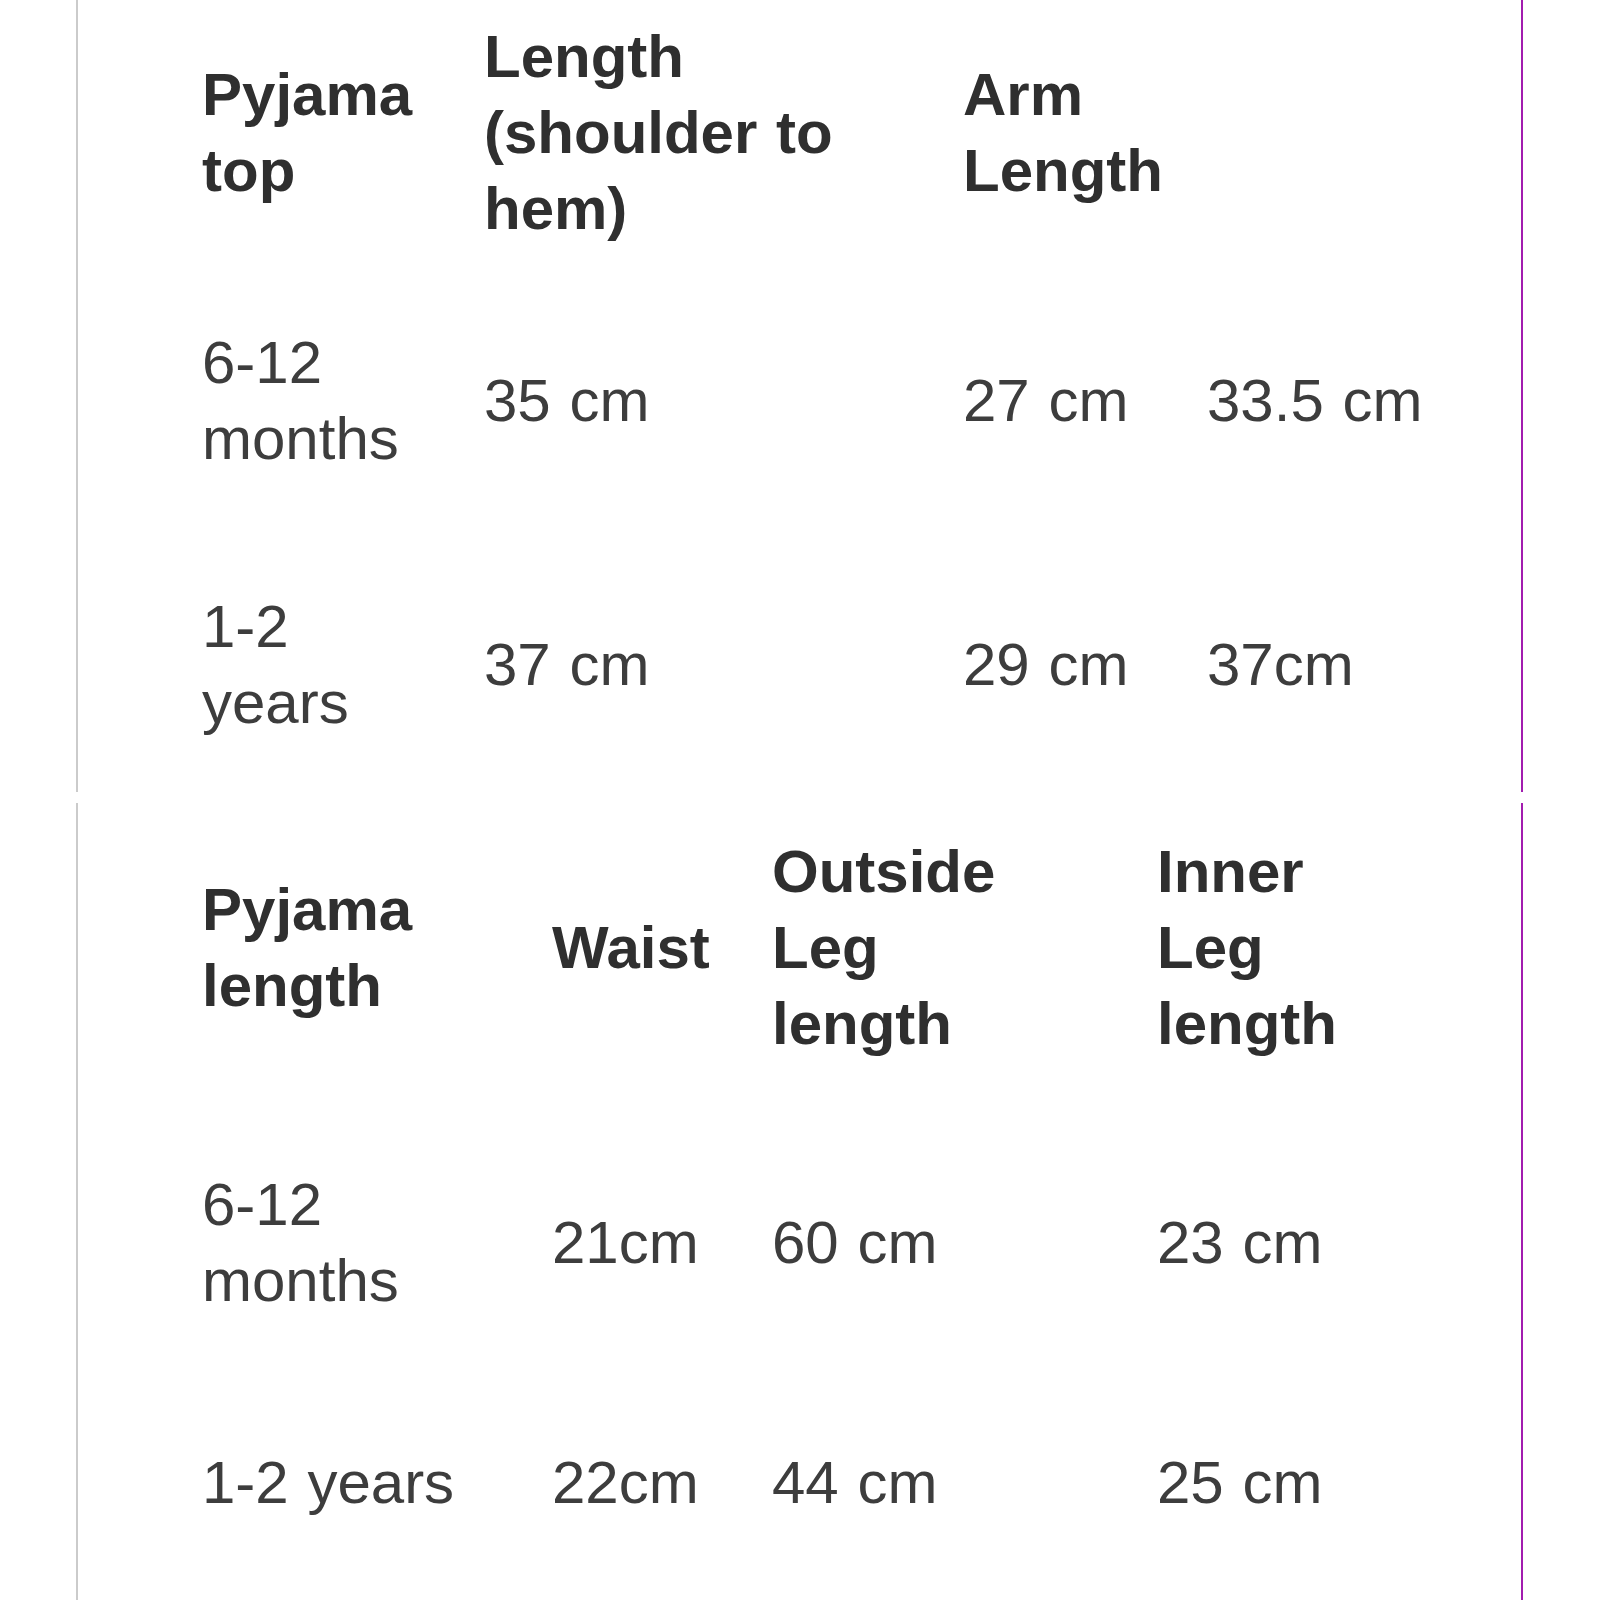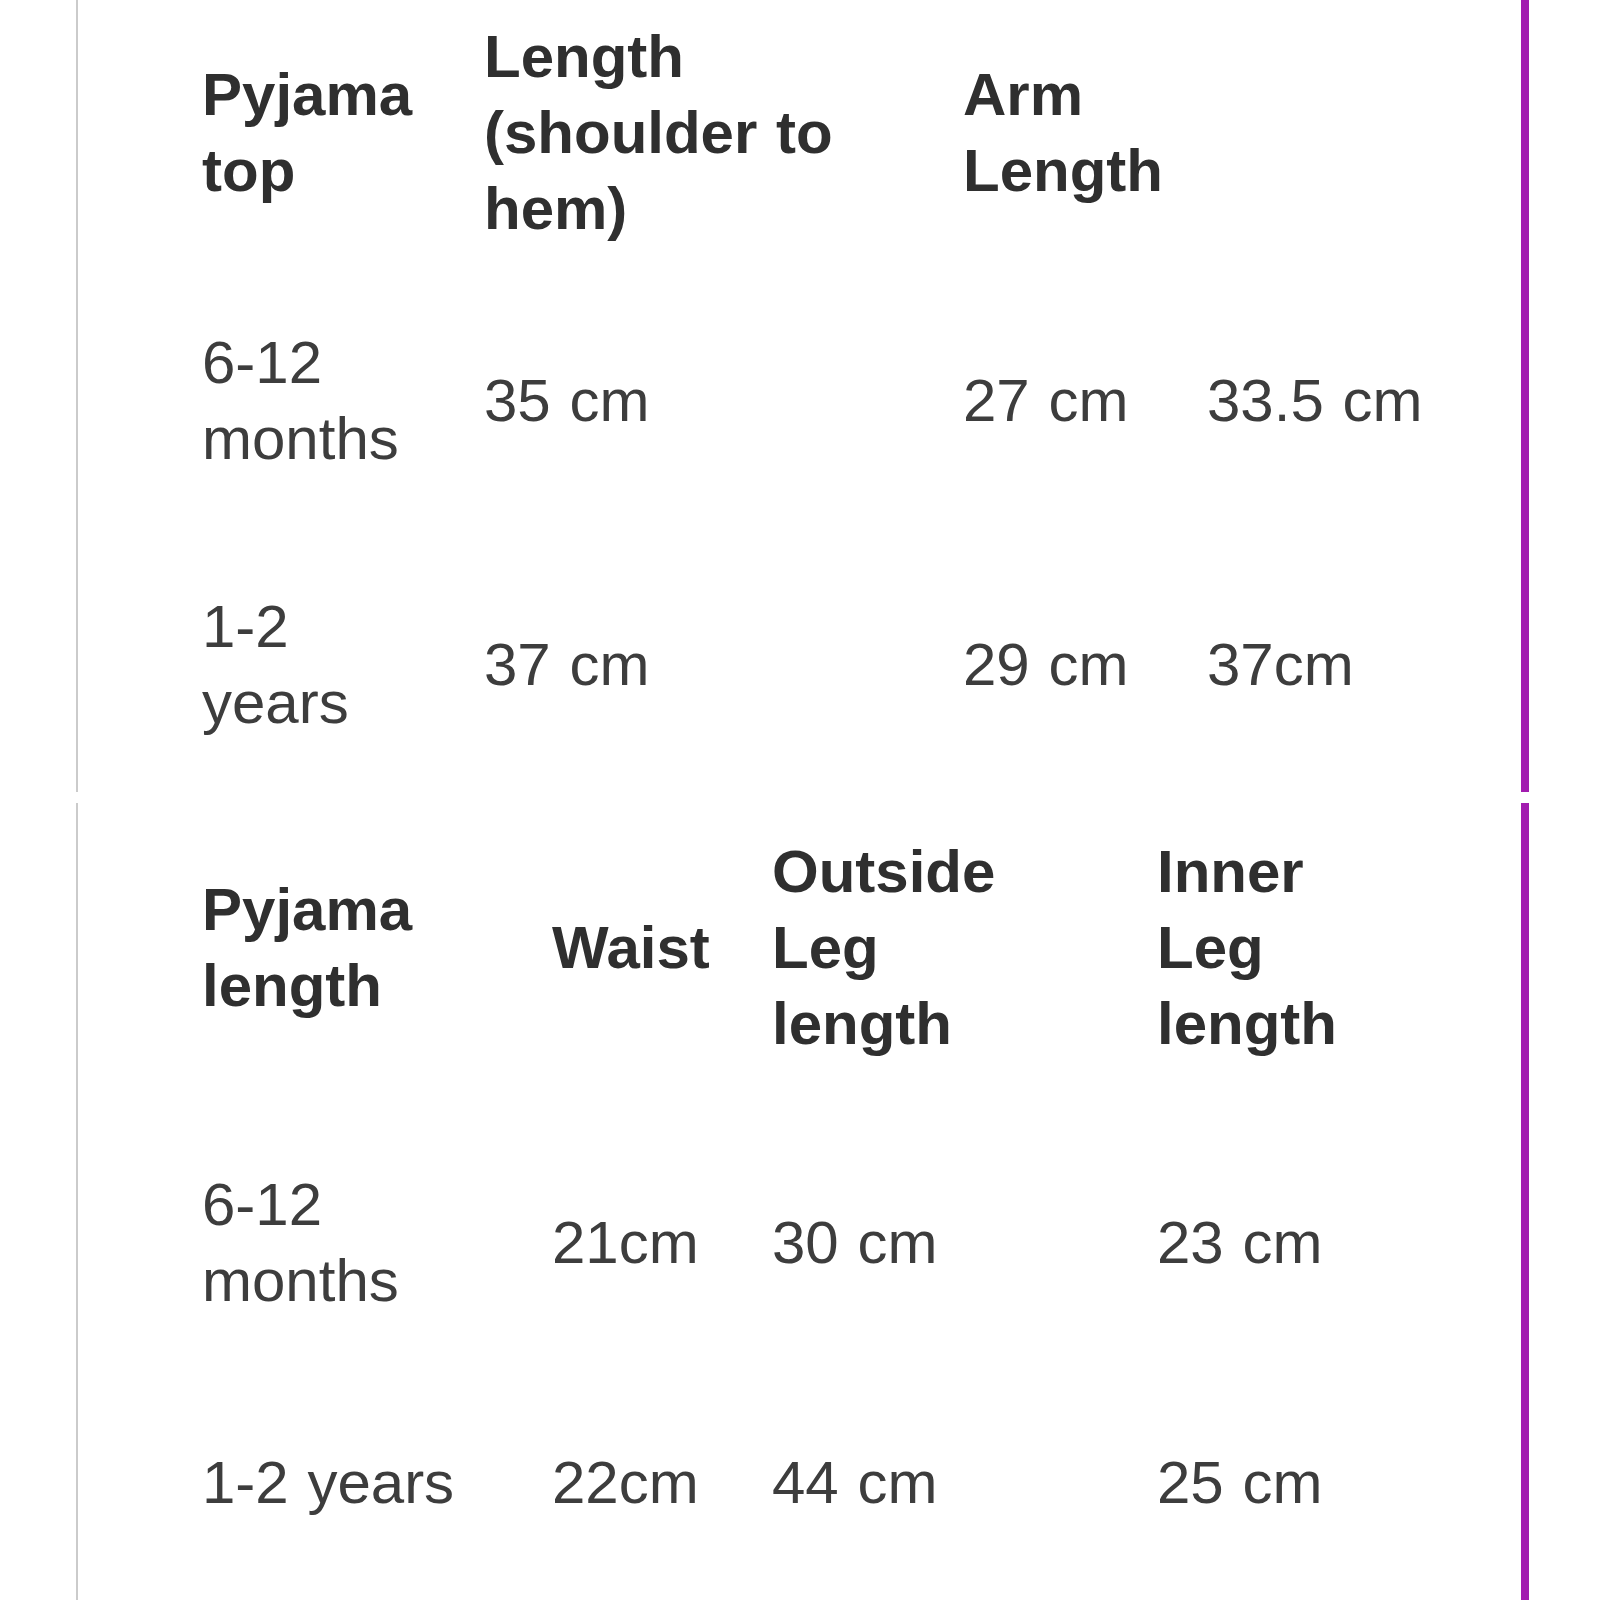--- a/index.html
+++ b/index.html
@@ -13,21 +13,21 @@
     background: #ffffff;
     overflow: hidden;
     font-family: "Liberation Sans", "DejaVu Sans", sans-serif;
     color: #3d3d3d;
   }
   .size-table {
     position: absolute;
     left: 76px;
     width: 1443px;
     border-left: 2px solid #cbcbcb;
-    border-right: 8px solid #a21caf;
+    border-right: 2px solid #a21caf;
     background: #ffffff;
   }
   .size-table.t1 { top: 0;    height: 792px; }
   .size-table.t2 { top: 803px; height: 890px; }
 
   .row {
     display: grid;
     align-items: center;
     padding-left: 124px;
     box-sizing: border-box;
@@ -91,21 +91,21 @@
   <section class="size-table t2">
     <div class="row header">
       <div class="cell c1"><span class="txt">Pyjama length</span></div>
       <div class="cell c2"><span class="txt">Waist</span></div>
       <div class="cell c3"><span class="txt">Outside Leg length</span></div>
       <div class="cell c4"><span class="txt">Inner Leg length</span></div>
     </div>
     <div class="row r1">
       <div class="cell c1"><span class="txt">6-12 months</span></div>
       <div class="cell c2"><span class="txt">21cm</span></div>
-      <div class="cell c3"><span class="txt">30 cm</span></div>
+      <div class="cell c3"><span class="txt">60 cm</span></div>
       <div class="cell c4"><span class="txt">23 cm</span></div>
     </div>
     <div class="row r2">
       <div class="cell c1"><span class="txt">1-2 years</span></div>
       <div class="cell c2"><span class="txt">22cm</span></div>
       <div class="cell c3"><span class="txt">44 cm</span></div>
       <div class="cell c4"><span class="txt">25 cm</span></div>
     </div>
   </section>
 

